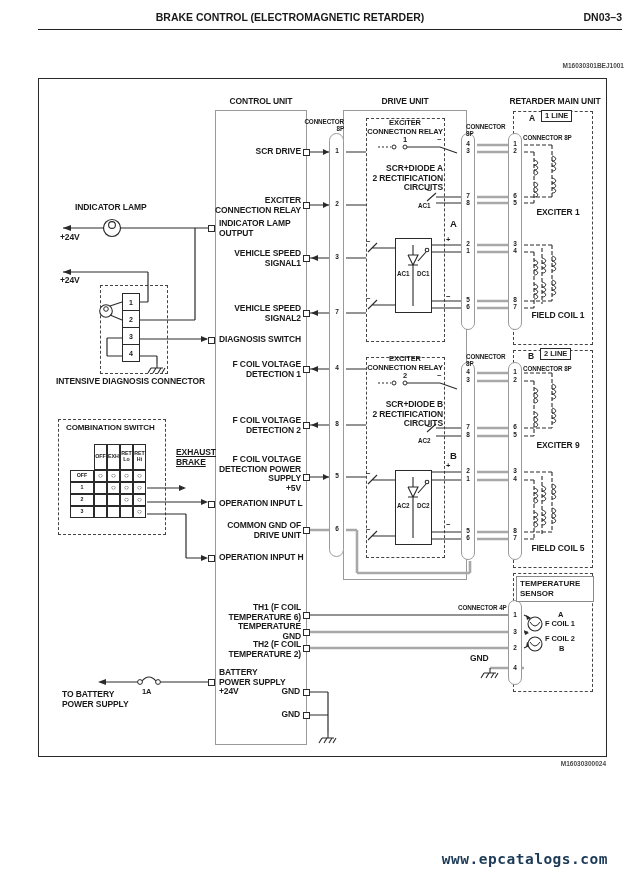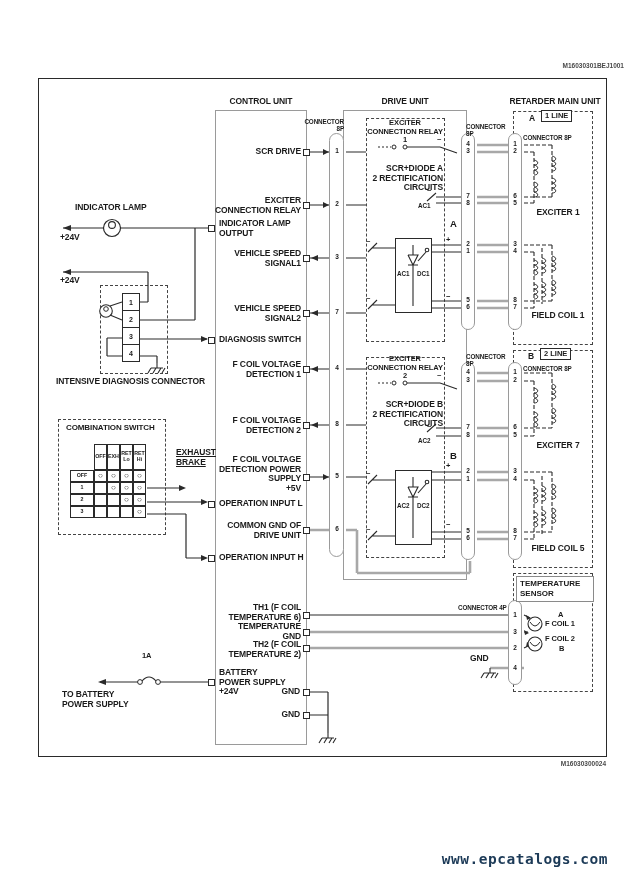--- a/index.html
+++ b/index.html
@@ -36,20 +36,24 @@
   .gmark{font-size:8px;line-height:8px;}
   .wm{position:absolute;left:408px;top:851px;width:200px;text-align:right;
       font-family:"DejaVu Sans Mono",monospace;font-weight:bold;font-size:14.5px;
       letter-spacing:0.5px;color:#1c3a57;}
 </style>
 </head>
 <body>
 
 <div class="page">
 
+  <div class="hdr">
+    <div class="t">BRAKE CONTROL (ELECTROMAGNETIC RETARDER)</div>
+    <div class="p">DN03–3</div>
+  </div>
   <div class="code" style="left:536px;top:62px;width:88px;text-align:right;">M16030301BEJ1001</div>
 
   <div class="kbox" style="left:38px;top:78px;width:569px;height:679px;"></div>
 
   <div class="box" style="left:215px;top:110px;width:92px;height:635px;"></div>
   <div class="box" style="left:343px;top:110px;width:124px;height:470px;"></div>
 
   <div class="dashbox" style="left:100px;top:285px;width:68px;height:89px;"></div>
   <div class="dashbox" style="left:58px;top:419px;width:108px;height:116px;"></div>
   <div class="dashbox" style="left:366px;top:118px;width:79px;height:224px;"></div>
@@ -331,21 +335,21 @@
 POWER SUPPLY
 +24V</div>
 
   <div class="lbl" style="left:75px;top:203px;width:90px;">INDICATOR LAMP</div>
   <div class="lbl" style="left:60px;top:233px;width:40px;">+24V</div>
   <div class="lbl" style="left:60px;top:276px;width:40px;">+24V</div>
   <div class="lbl" style="left:56px;top:377px;width:162px;">INTENSIVE DIAGNOSIS CONNECTOR</div>
   <div class="lbl" style="left:66px;top:423px;width:100px;font-size:8px;">COMBINATION SWITCH</div>
   <div class="lbl" style="left:176px;top:448px;width:46px;text-decoration:underline;">EXHAUST
 BRAKE</div>
-  <div class="lbl md" style="left:142px;top:652px;width:20px;">1A</div>
+  <div class="lbl md" style="left:142px;top:688px;width:20px;">1A</div>
   <div class="lbl" style="left:62px;top:690px;width:80px;">TO BATTERY
 POWER SUPPLY</div>
 
   <div class="grid">
     <div class="gc" style="left:24px;top:0;width:13px;height:26px;">OFF</div>
     <div class="gc" style="left:37px;top:0;width:13px;height:26px;">EXH</div>
     <div class="gc" style="left:50px;top:0;width:13px;height:26px;">RET
 Lo</div>
     <div class="gc" style="left:63px;top:0;width:13px;height:26px;">RET
 Hi</div>
@@ -403,21 +407,21 @@
   <div class="lbl md" style="left:427px;top:423px;">~</div>
   <div class="lbl md" style="left:366px;top:470px;">~</div>
   <div class="lbl md" style="left:366px;top:526px;">~</div>
 
   <div class="lbl" style="left:529px;top:114px;width:12px;">A</div>
   <div class="tagbox" style="left:541px;top:110px;">1 LINE</div>
   <div class="lbl c" style="left:521px;top:208px;width:74px;">EXCITER 1</div>
   <div class="lbl c" style="left:517px;top:311px;width:82px;">FIELD COIL 1</div>
   <div class="lbl" style="left:528px;top:352px;width:12px;">B</div>
   <div class="tagbox" style="left:540px;top:348px;">2 LINE</div>
-  <div class="lbl c" style="left:521px;top:441px;width:74px;">EXCITER 7</div>
+  <div class="lbl c" style="left:521px;top:441px;width:74px;">EXCITER 9</div>
   <div class="lbl c" style="left:517px;top:544px;width:82px;">FIELD COIL 5</div>
   <div class="tslabel" style="left:516px;top:576px;width:70px;">TEMPERATURE
 SENSOR</div>
   <div class="lbl md" style="left:558px;top:611px;">A</div>
   <div class="lbl md" style="left:545px;top:620px;width:40px;">F COIL 1</div>
   <div class="lbl md" style="left:545px;top:635px;width:40px;">F COIL 2</div>
   <div class="lbl md" style="left:559px;top:645px;">B</div>
   <div class="lbl" style="left:470px;top:654px;width:26px;">GND</div>
 
   <div class="code" style="left:520px;top:760px;width:86px;text-align:right;">M16030300024</div>

